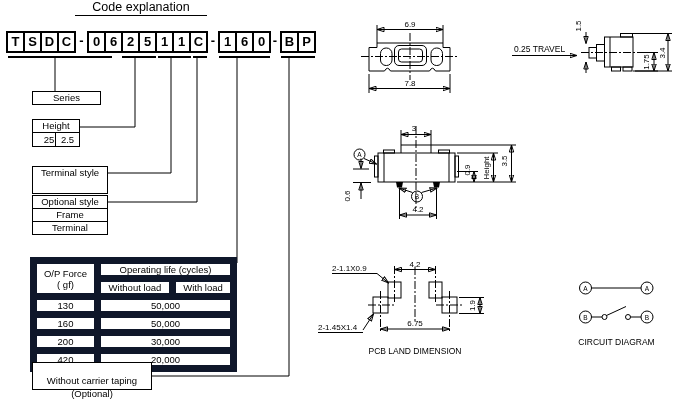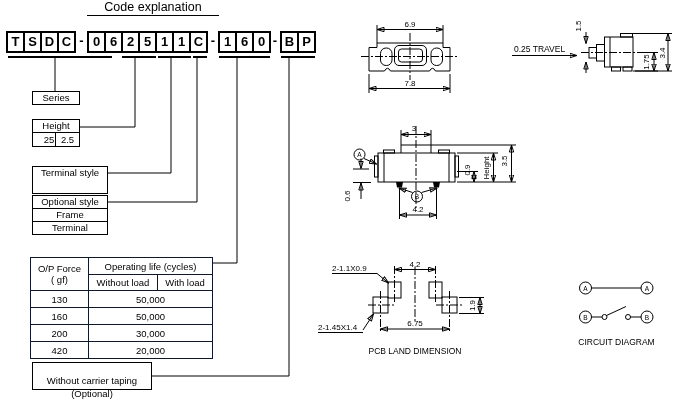--- a/index.html
+++ b/index.html
@@ -1,28 +1,28 @@
 <!DOCTYPE html>
 <html><head>
 <meta charset="utf-8">
 <style>
   html,body{margin:0;padding:0;background:#fff;}
   #stage{position:relative;width:680px;height:400px;background:#fff;overflow:hidden;
          font-family:"Liberation Sans","DejaVu Sans",sans-serif;color:#000;}
   #art{position:absolute;left:0;top:0;}
   .abs{position:absolute;box-sizing:border-box;}
-  #title{left:87px;top:0px;width:132px;text-align:center;font-size:12.5px;
+  #title{left:75px;top:0px;width:132px;text-align:center;font-size:12.5px;
          border-bottom:1px solid #000;padding-bottom:1px;}
   .cbox{top:31px;width:19px;height:22px;border:2px solid #000;background:#fff;
         font-weight:bold;font-size:13px;text-align:center;line-height:17px;}
   .cdash{top:31px;height:22px;font-weight:bold;font-size:13px;text-align:center;line-height:20px;}
   .lbox{border:1px solid #000;background:#fff;font-size:9.5px;text-align:center;}
   #force-table{position:absolute;left:30px;top:257px;border-collapse:collapse;
                font-size:9.5px;}
-  #force-table td{border:1px solid #0f172a;text-align:center;padding:0;background:#fff;}
+  #force-table td{border:7px solid #0f172a;text-align:center;padding:0;background:#fff;}
   .c1{width:57px;} .c2{width:68px;} .c3{width:54px;}
   .r1{height:17px;} .r2{height:16px;} .rd{height:17px;}
   #carrier-box{left:32px;top:362px;width:120px;height:28px;font-size:9.5px;
                line-height:12.5px;padding-top:12px;}
   #part-no{left:435px;top:376px;font-size:11.5px;white-space:pre;
            border-bottom:1px solid #000;padding:0 4px 2px 0;min-width:148px;}
   svg line,svg path,svg rect,svg circle,svg polyline{stroke:#000;stroke-width:1;fill:none;}
   svg .thick{stroke-width:2;}
   svg .cl{stroke-dasharray:8 2 2 2;}
   svg .fill{fill:#000;stroke:none;}
@@ -213,21 +213,21 @@
   <div class="abs cbox" style="left:172px">1</div>
   <div class="abs cbox" style="left:189px">C</div>
   <div class="abs cdash" style="left:206px;width:14px">-</div>
   <div class="abs cbox" style="left:218px">1</div>
   <div class="abs cbox" style="left:235px">6</div>
   <div class="abs cbox" style="left:252px">0</div>
   <div class="abs cdash" style="left:269px;width:12px">-</div>
   <div class="abs cbox" style="left:280px">B</div>
   <div class="abs cbox" style="left:297px">P</div>
 
-  <div class="abs lbox" style="left:32px;top:91px;width:48px;height:14px;line-height:12px">Series</div>
+  <div class="abs lbox" style="left:32px;top:91px;width:69px;height:14px;line-height:12px">Series</div>
 
   <div class="abs lbox" style="left:32px;top:119px;width:48px;height:14px;line-height:12px">Height</div>
   <div class="abs lbox" style="left:32px;top:132px;width:34px;height:15px;line-height:13px">25</div>
   <div class="abs lbox" style="left:55px;top:132px;width:25px;height:15px;line-height:13px">2.5</div>
 
   <div class="abs lbox" style="left:32px;top:166px;width:76px;height:28px;line-height:12px">Terminal style</div>
 
   <div class="abs lbox" style="left:32px;top:195px;width:76px;height:14px;line-height:12px">Optional style</div>
   <div class="abs lbox" style="left:32px;top:208px;width:76px;height:14px;line-height:12px">Frame</div>
   <div class="abs lbox" style="left:32px;top:221px;width:76px;height:14px;line-height:12px">Terminal</div>

